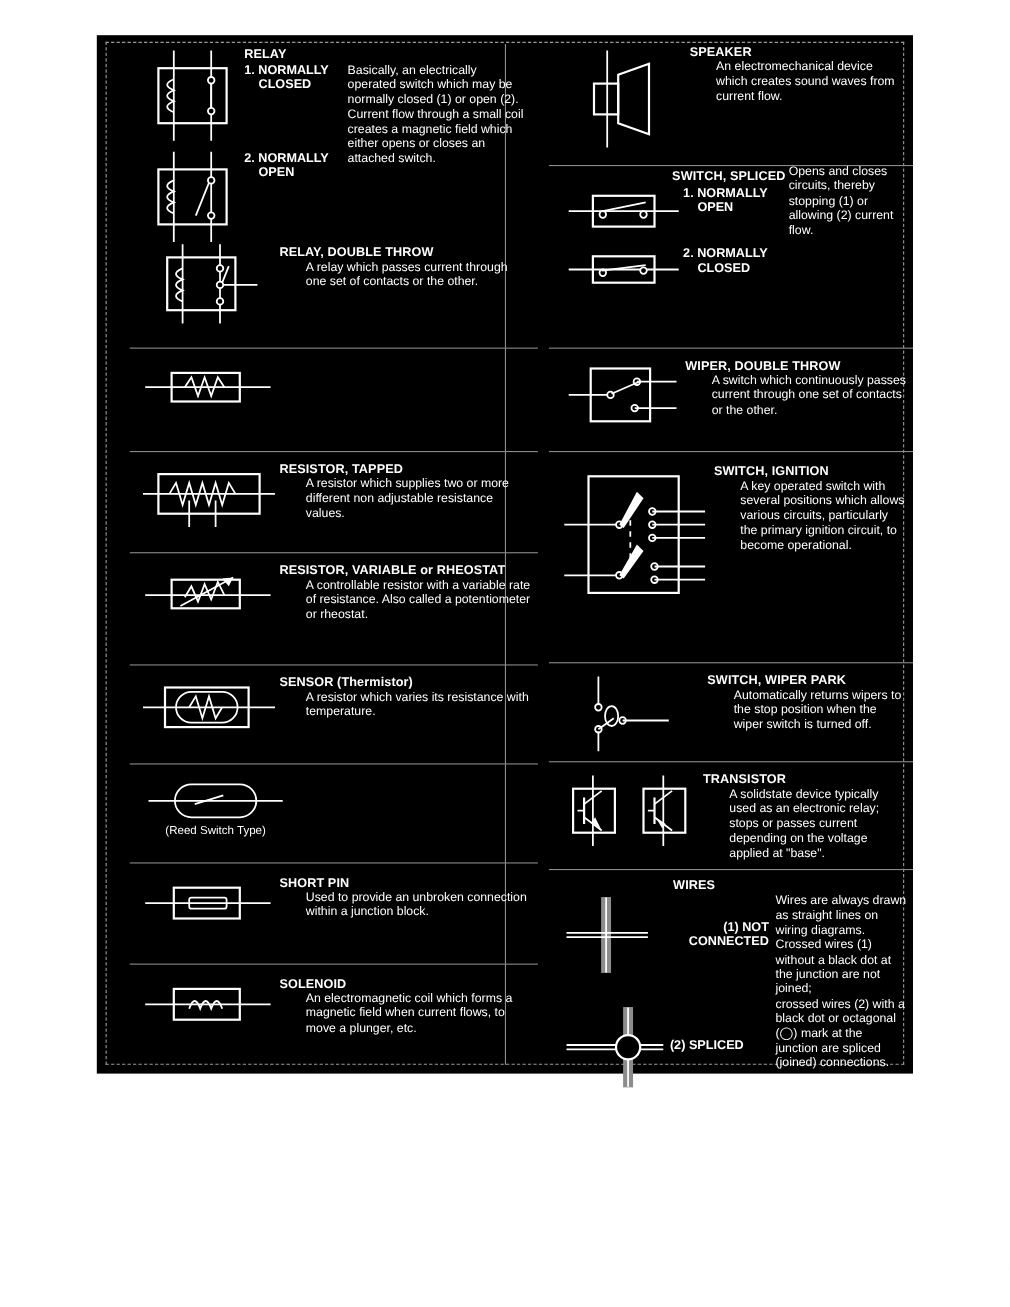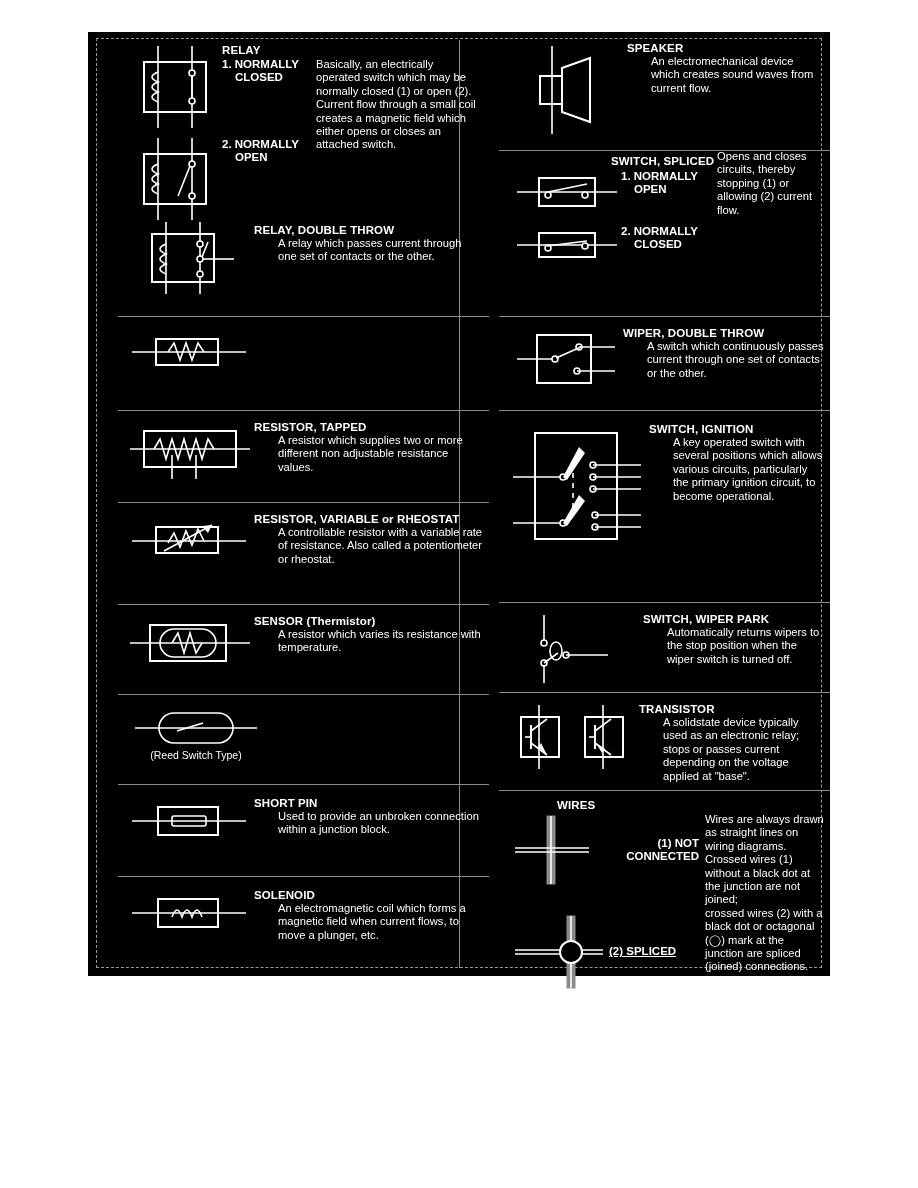--- a/index.html
+++ b/index.html
@@ -408,21 +408,21 @@
           <div class="txt">
             <div class="title">TRANSISTOR</div>
             <div class="body indent">A solidstate device typically used as an electronic relay; stops or passes current depending on the voltage applied at "base".</div>
           </div>
         </div>
       </div>
 
       <div class="row" style="height:186px;">
         <div class="cell" style="padding-top:8px;padding-left:10px;">
           <div style="flex:0 0 auto;width:196px;">
-            <div class="title" style="text-align:left;padding-left:48px;">WIRES</div>
+            <div class="title" style="text-align:center;padding-left:48px;">WIRES</div>
 
             <div style="display:flex;align-items:center;margin-top:2px;">
               <div class="sym" style="width:86px;">
                 <svg width="82" height="72" viewBox="0 0 82 72">
                   <rect class="gray" x="36" y="2" width="8" height="68" fill="#8c8c8c" stroke="none"></rect>
                   <line class="thin" x1="40" y1="2" x2="40" y2="70"></line>
                   <line class="thin" x1="4" y1="34" x2="78" y2="34"></line>
                   <line class="thin" x1="4" y1="38" x2="78" y2="38"></line>
                 </svg>
               </div>
@@ -436,21 +436,21 @@
             <div style="display:flex;align-items:center;margin-top:28px;">
               <div class="sym" style="width:100px;">
                 <svg width="96" height="76" viewBox="0 0 96 76">
                   <rect class="gray" x="56" y="2" width="8" height="72" fill="#8c8c8c" stroke="none"></rect>
                   <line class="thin" x1="60" y1="2" x2="60" y2="74"></line>
                   <line class="thin" x1="4" y1="36" x2="92" y2="36"></line>
                   <line class="thin" x1="4" y1="40" x2="92" y2="40"></line>
                   <circle cx="60" cy="38" r="11" fill="#000" stroke="#fff" stroke-width="2"></circle>
                 </svg>
               </div>
-              <div class="lbl" style="width:90px;text-decoration:underline;">
+              <div class="lbl" style="width:90px;">
                 <span>(2)</span>
                 <span>SPLICED</span>
               </div>
             </div>
           </div>
 
           <div class="txt" style="padding-top:14px;">
             <div class="body">Wires are always drawn as straight lines on wiring diagrams.</div>
             <div class="body">Crossed wires (1) without a black dot at the junction are not joined;</div>
             <div class="body">crossed wires (2) with a black dot or octagonal (◯) mark at the junction are spliced (joined) connections.</div>

